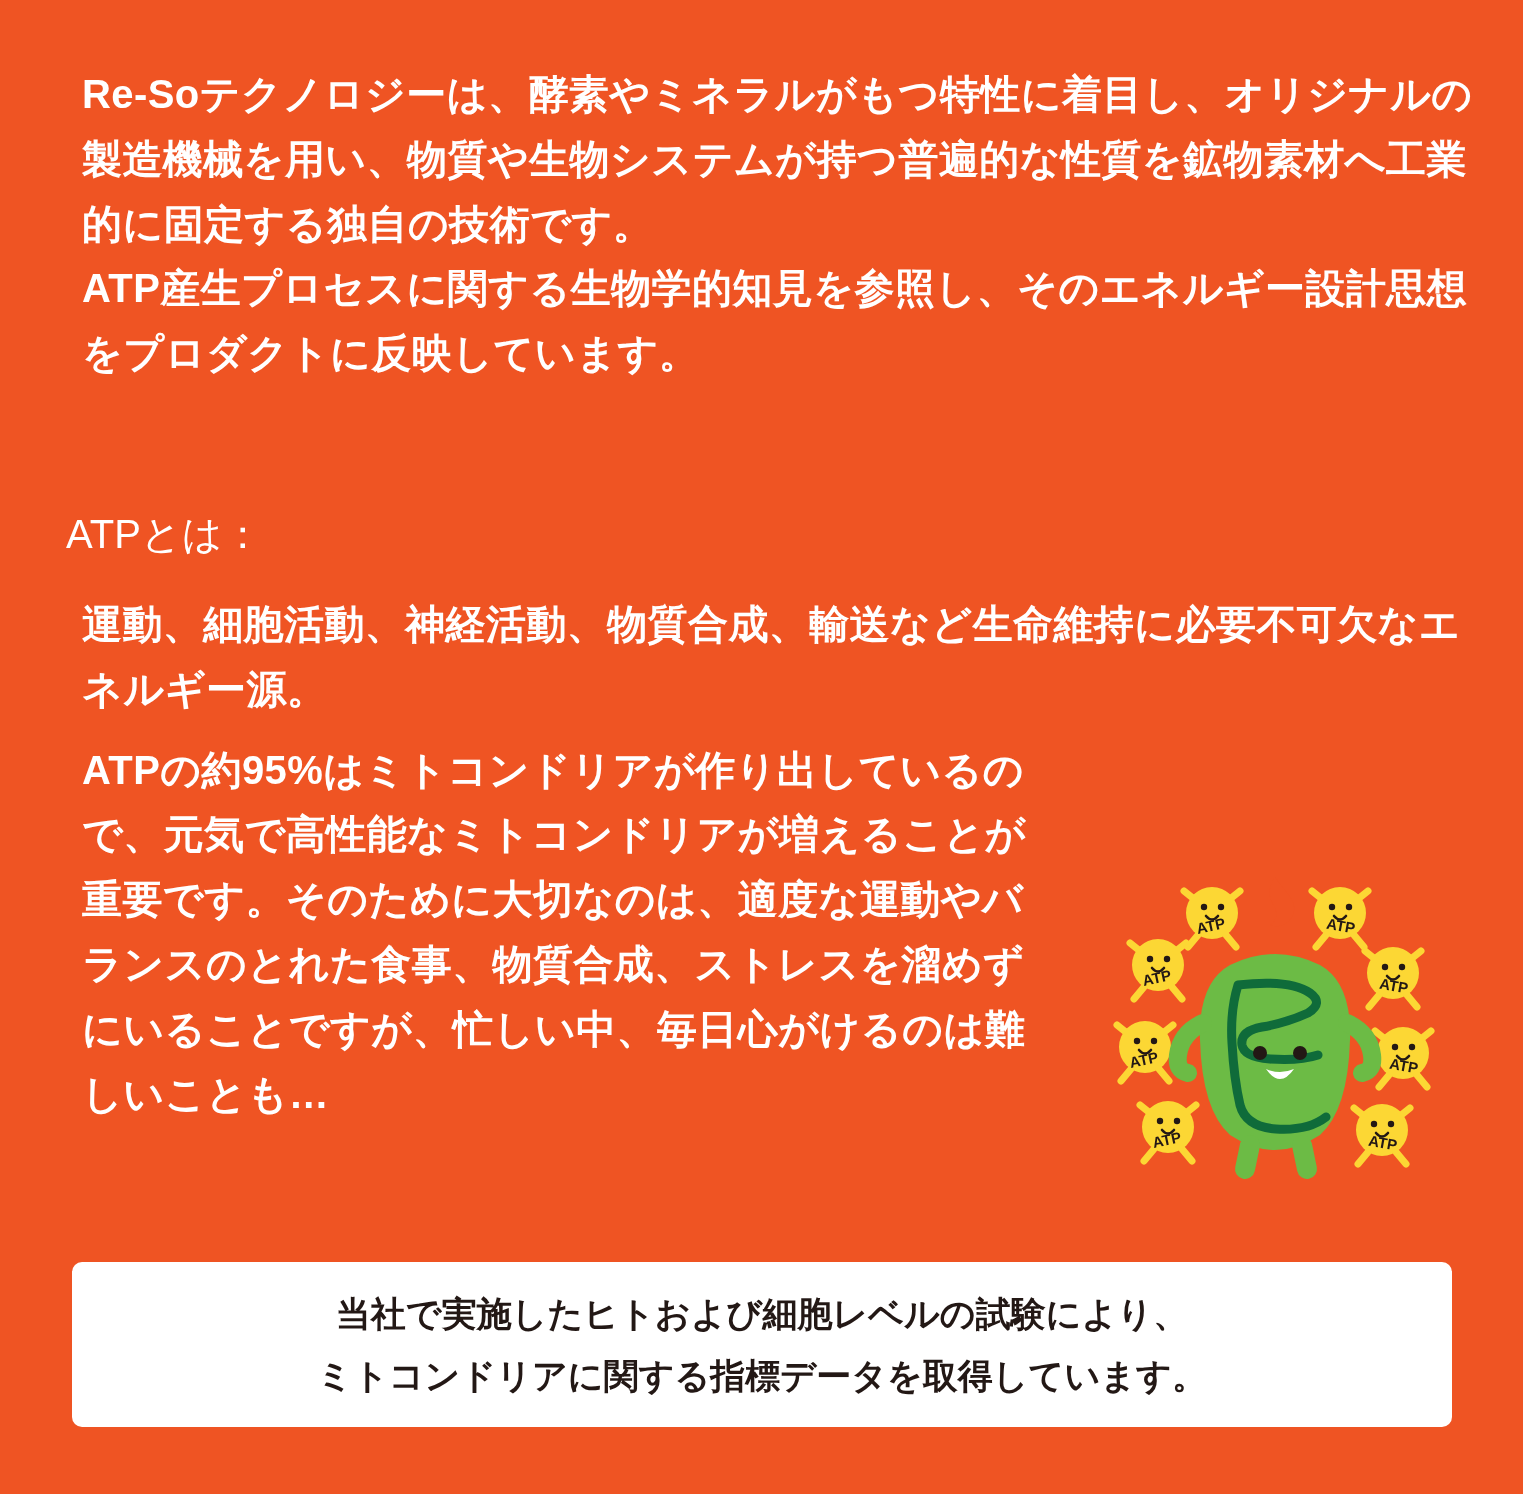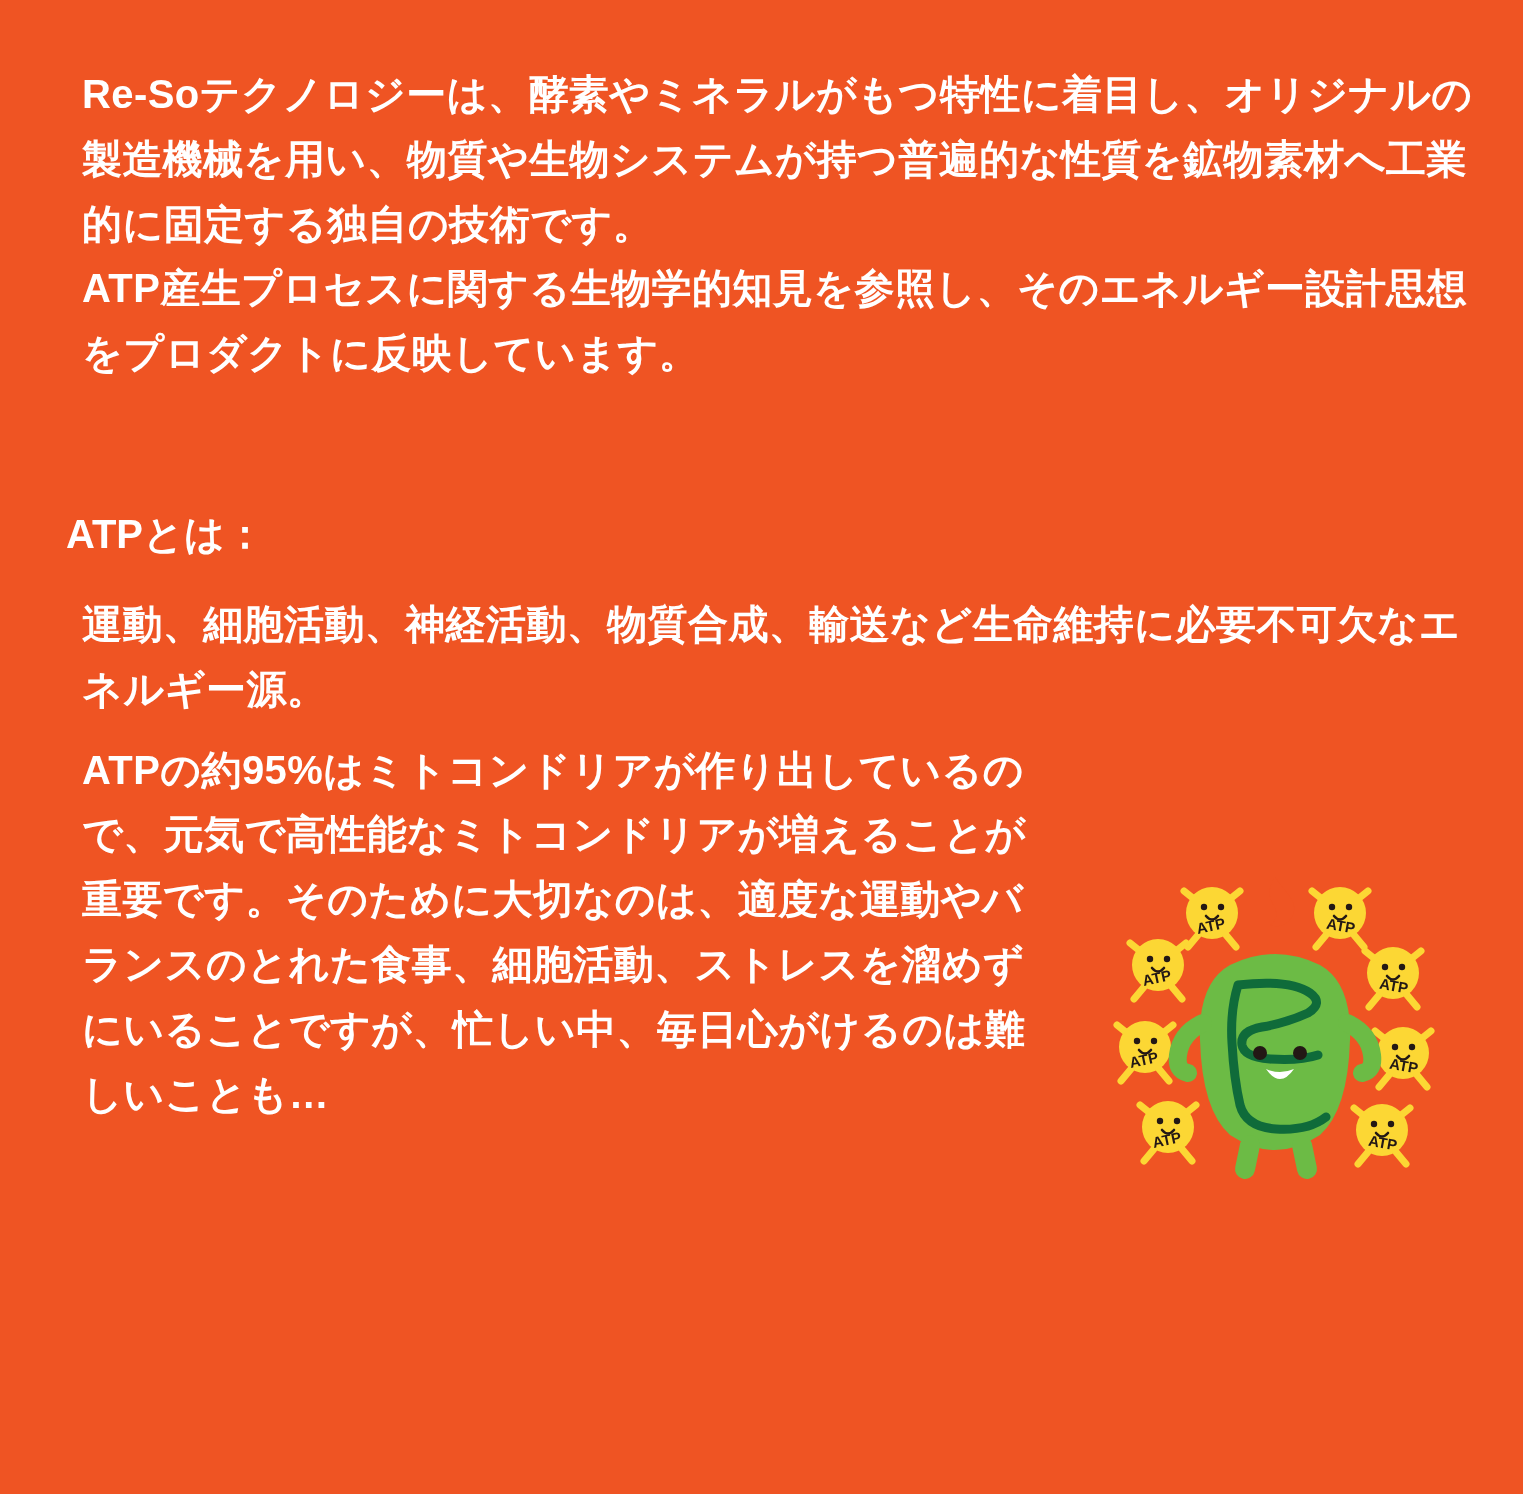--- a/index.html
+++ b/index.html
@@ -34,21 +34,21 @@
     letter-spacing: 0.01em;
     margin: 16px;
     white-space: pre-wrap;
   }
   .para-intro {
     width: 1400px;
   }
   .heading {
     color: #ffffff;
     font-size: 40px;
-    font-weight: bold;
+    font-weight: normal;
     line-height: 1.6;
     margin: 0;
     padding-top: 100px;
   }
   .para-def {
     width: 1400px;
     padding-top: 10px;
   }
   .para-detail {
     width: 980px;
@@ -87,21 +87,21 @@
 </head>
 <body>
 
 <div class="page">
 
   <div class="content">
     <p class="para para-intro">Re-Soテクノロジーは、酵素やミネラルがもつ特性に着目し、オリジナルの製造機械を用い、物質や生物システムが持つ普遍的な性質を鉱物素材へ工業的に固定する独自の技術です。
 ATP産生プロセスに関する生物学的知見を参照し、そのエネルギー設計思想をプロダクトに反映しています。</p>
     <h2 class="heading">ATPとは：</h2>
     <p class="para para-def">運動、細胞活動、神経活動、物質合成、輸送など生命維持に必要不可欠なエネルギー源。</p>
-    <p class="para para-detail">ATPの約95%はミトコンドリアが作り出しているので、元気で高性能なミトコンドリアが増えることが重要です。そのために大切なのは、適度な運動やバランスのとれた食事、細胞活動、ストレスを溜めずにいることですが、忙しい中、毎日心がけるのは難しいことも…</p>
+    <p class="para para-detail">ATPの約95%はミトコンドリアが作り出しているので、元気で高性能なミトコンドリアが増えることが重要です。そのために大切なのは、適度な運動やバランスのとれた食事、物質合成、ストレスを溜めずにいることですが、忙しい中、毎日心がけるのは難しいことも…</p>
   </div>
 
   <div class="mascot">
     <svg viewBox="0 0 330 330" width="330" height="330" xmlns="http://www.w3.org/2000/svg">
 
       <g>
         <path d="M165 22 c-9 14 -5 22 -1 29 c4 7 3 15 -4 19 c10 4 22 -2 24 -14 c2 -11 -8 -18 -19 -34 z" fill="#ef5423"></path>
       </g>
 
       <g>
@@ -188,14 +188,18 @@
         <path d="M128 130 q52 -6 72 8 q14 10 -2 20 q-22 10 -46 14 q-22 4 -20 18 q2 12 28 14 q30 2 48 -4
                  M128 130 q-8 26 -6 58 q2 36 8 62 q6 22 36 24 q32 2 50 -12" stroke="#0f6b3a" stroke-width="9" fill="none" stroke-linecap="round" stroke-linejoin="round"></path>
 
         <circle cx="150" cy="198" r="7" fill="#231815"></circle>
         <circle cx="190" cy="198" r="7" fill="#231815"></circle>
         <path d="M156 214 q14 20 28 0 q-14 6 -28 0 z" fill="#ffffff"></path>
       </g>
     </svg>
   </div>
 
+  <div class="notice">
+    <div class="notice-line">当社で実施したヒトおよび細胞レベルの試験により、</div>
+    <div class="notice-line">ミトコンドリアに関する指標データを取得しています。</div>
+  </div>
 
 </div>
 
 </body></html>

